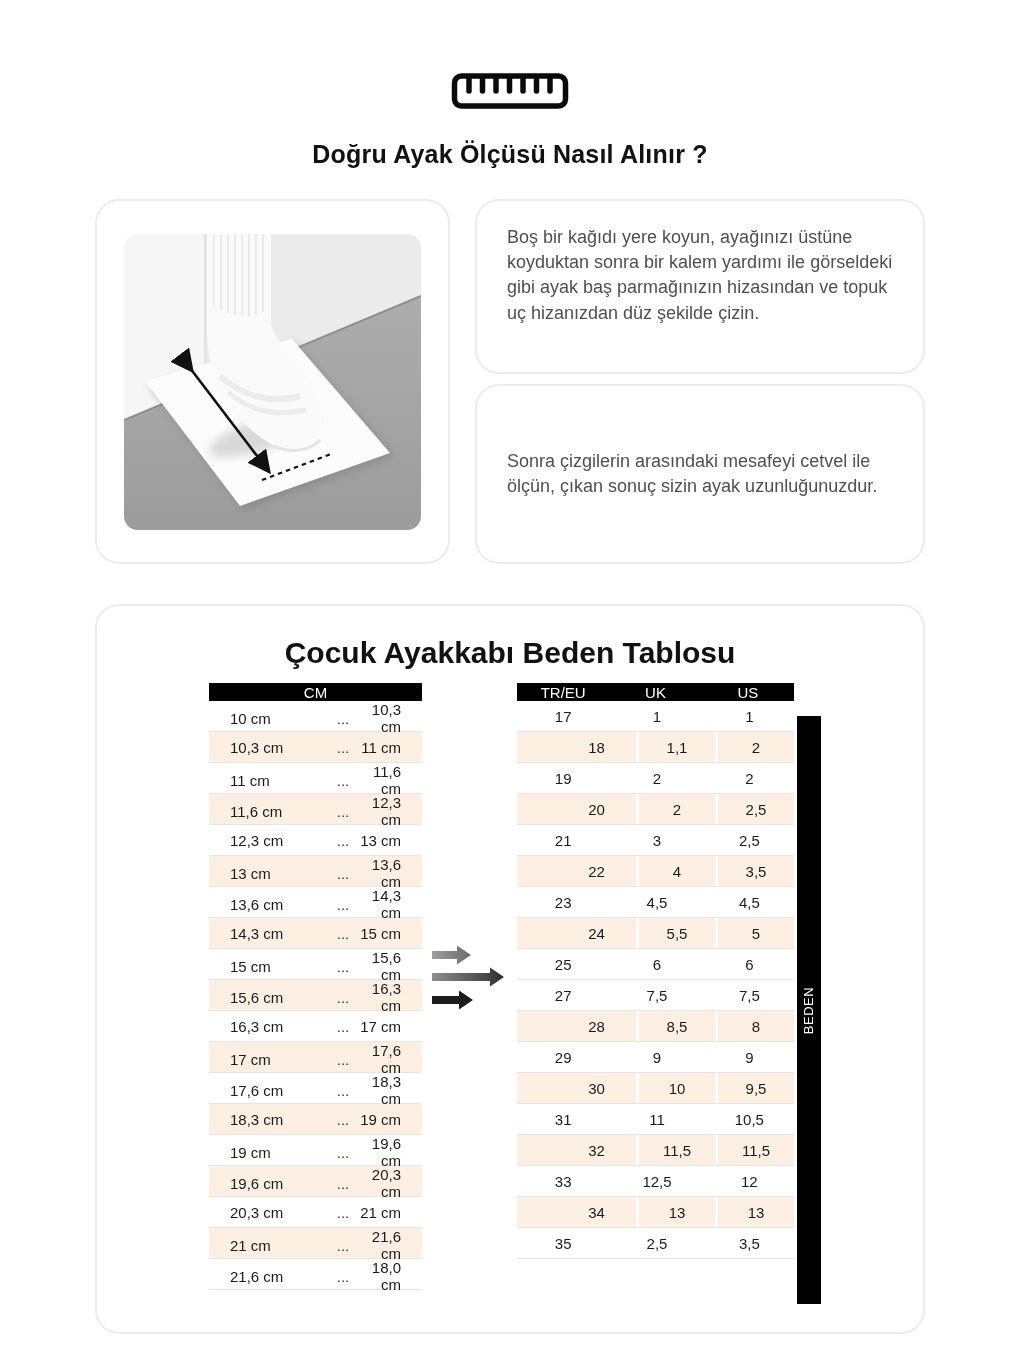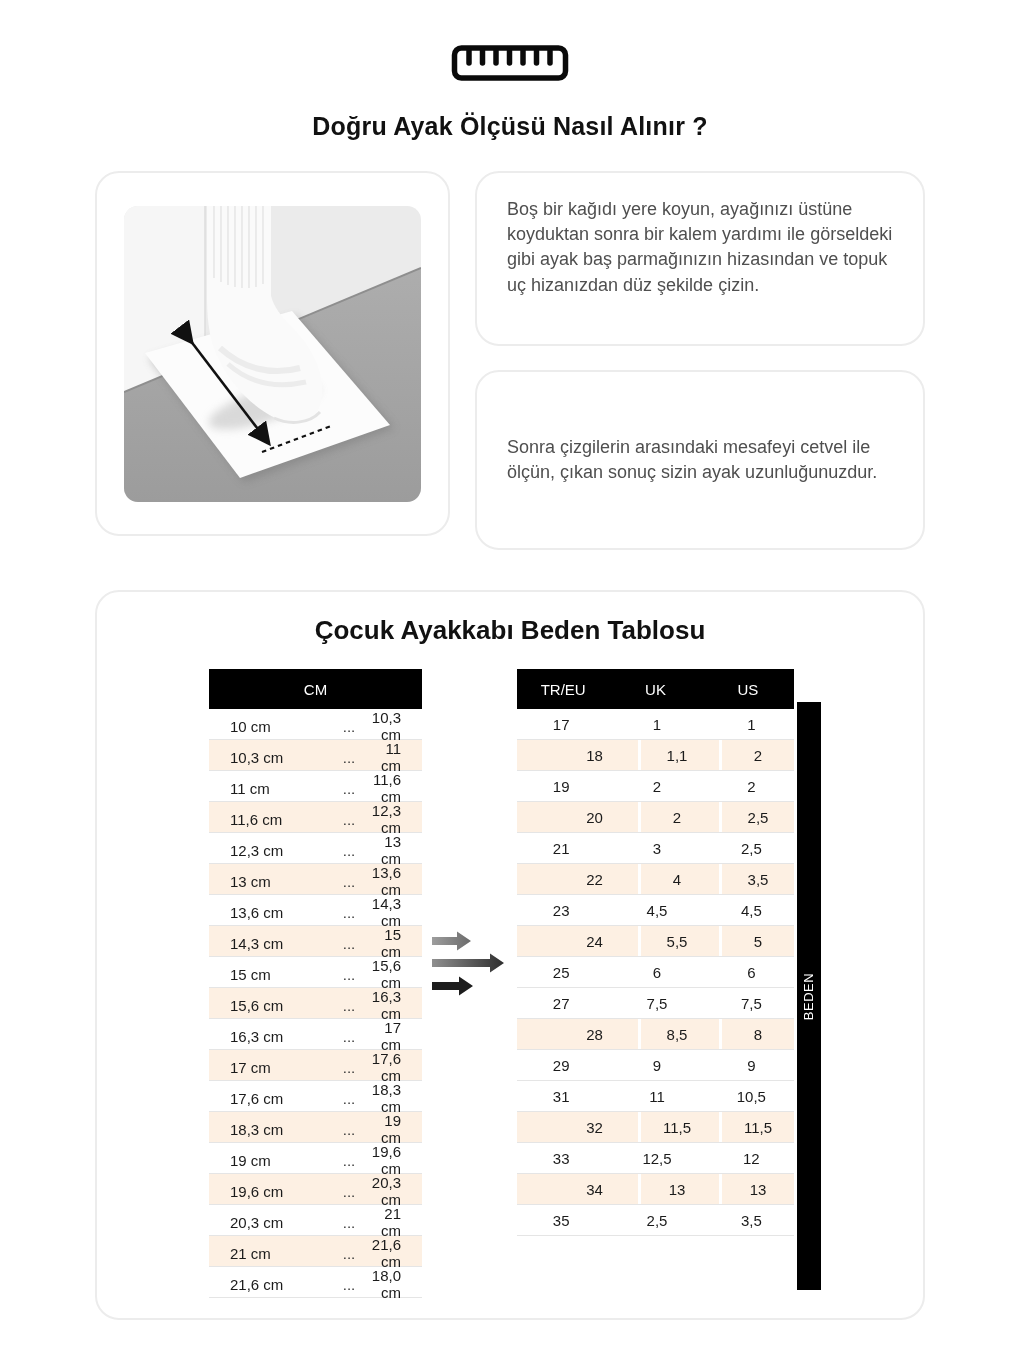--- a/index.html
+++ b/index.html
@@ -1,45 +1,45 @@
 <!DOCTYPE html>
 <html style="--row-alt: #fdf0e3; --header-bg: #000000; --beden-bg: #000000;"><head>
 <meta charset="utf-8">
 <style>
   html,body{margin:0;padding:0;}
   body{
     width:1020px;height:1360px;background:#ffffff;
     font-family:"Liberation Sans", sans-serif;color:#1b1b1b;
     -webkit-font-smoothing:antialiased;position:relative;overflow:hidden;
   }
-  .header{padding-top:44px;text-align:center;}
+  .header{padding-top:72px;text-align:center;}
   .ruler-wrap{display:flex;justify-content:center;}
   .page-title{margin-top:30px;font-size:25px;font-weight:bold;color:#111;letter-spacing:.2px;}
 
   .content{width:830px;margin:30px auto 0;}
   .row1{display:flex;gap:25px;}
   .card{border:2px solid #ececec;border-radius:24px;background:#fff;box-sizing:border-box;}
   .photo-card{width:355px;height:365px;display:flex;align-items:center;justify-content:center;}
   .photo{width:297px;height:296px;border-radius:14px;overflow:hidden;display:block;}
-  .right-col{width:450px;display:flex;flex-direction:column;gap:24px;}
+  .right-col{width:450px;display:flex;flex-direction:column;gap:10px;}
   .info-card{padding:24px 30px;color:#4f4f4f;font-size:18px;line-height:1.4;}
   .info-card.first{height:175px;}
   .info-card.second{height:180px;display:flex;align-items:center;}
 
   .size-card{margin-top:40px;height:730px;position:relative;}
-  .size-title{text-align:center;margin-top:23px;font-size:26px;font-weight:bold;color:#111;}
+  .size-title{text-align:center;margin-top:30px;font-size:30px;font-weight:bold;color:#111;}
   .tables{position:absolute;left:112px;top:77px;display:flex;}
 
   .cm-table{width:213px;}
-  .thead{height:40px;background:var(--header-bg,#000);color:#fff;font-size:15px;
+  .thead{height:18px;background:var(--header-bg,#000);color:#fff;font-size:15px;
          display:flex;align-items:center;justify-content:center;}
   .size-thead{display:grid;grid-template-columns:repeat(3,1fr);}
   .size-thead span{text-align:center;}
   .trow{height:31px;box-sizing:border-box;border-bottom:1px solid #e5e5e5;
-        display:grid;align-items:center;font-size:15px;background:#fff;gap:6px;}
+        display:grid;align-items:center;font-size:15px;background:#fff;}
   .trow.alt{background:var(--row-alt,#fdf0e3);padding-left:40px;}
   .cm-table .trow{grid-template-columns:100px 26px 1fr;padding:0 21px;}
   .cm-table .c0{text-align:left;}
   .cm-table .cd{text-align:center;color:#333;}
   .cm-table .c1{text-align:right;}
 
   .spacer{width:95px;display:flex;justify-content:center;align-items:flex-start;}
   .spacer svg{margin-top:256px;}
 
   .size-table{width:277px;}
@@ -304,20 +304,25 @@
             <div class="trow alt">
               <span class="cell">28</span>
               <span class="cell">8,5</span>
               <span class="cell">8</span>
             </div>
             <div class="trow">
               <span class="cell">29</span>
               <span class="cell">9</span>
               <span class="cell">9</span>
             </div>
+            <div class="trow alt">
+              <span class="cell">30</span>
+              <span class="cell">10</span>
+              <span class="cell">9,5</span>
+            </div>
             <div class="trow">
               <span class="cell">31</span>
               <span class="cell">11</span>
               <span class="cell">10,5</span>
             </div>
             <div class="trow alt">
               <span class="cell">32</span>
               <span class="cell">11,5</span>
               <span class="cell">11,5</span>
             </div>

